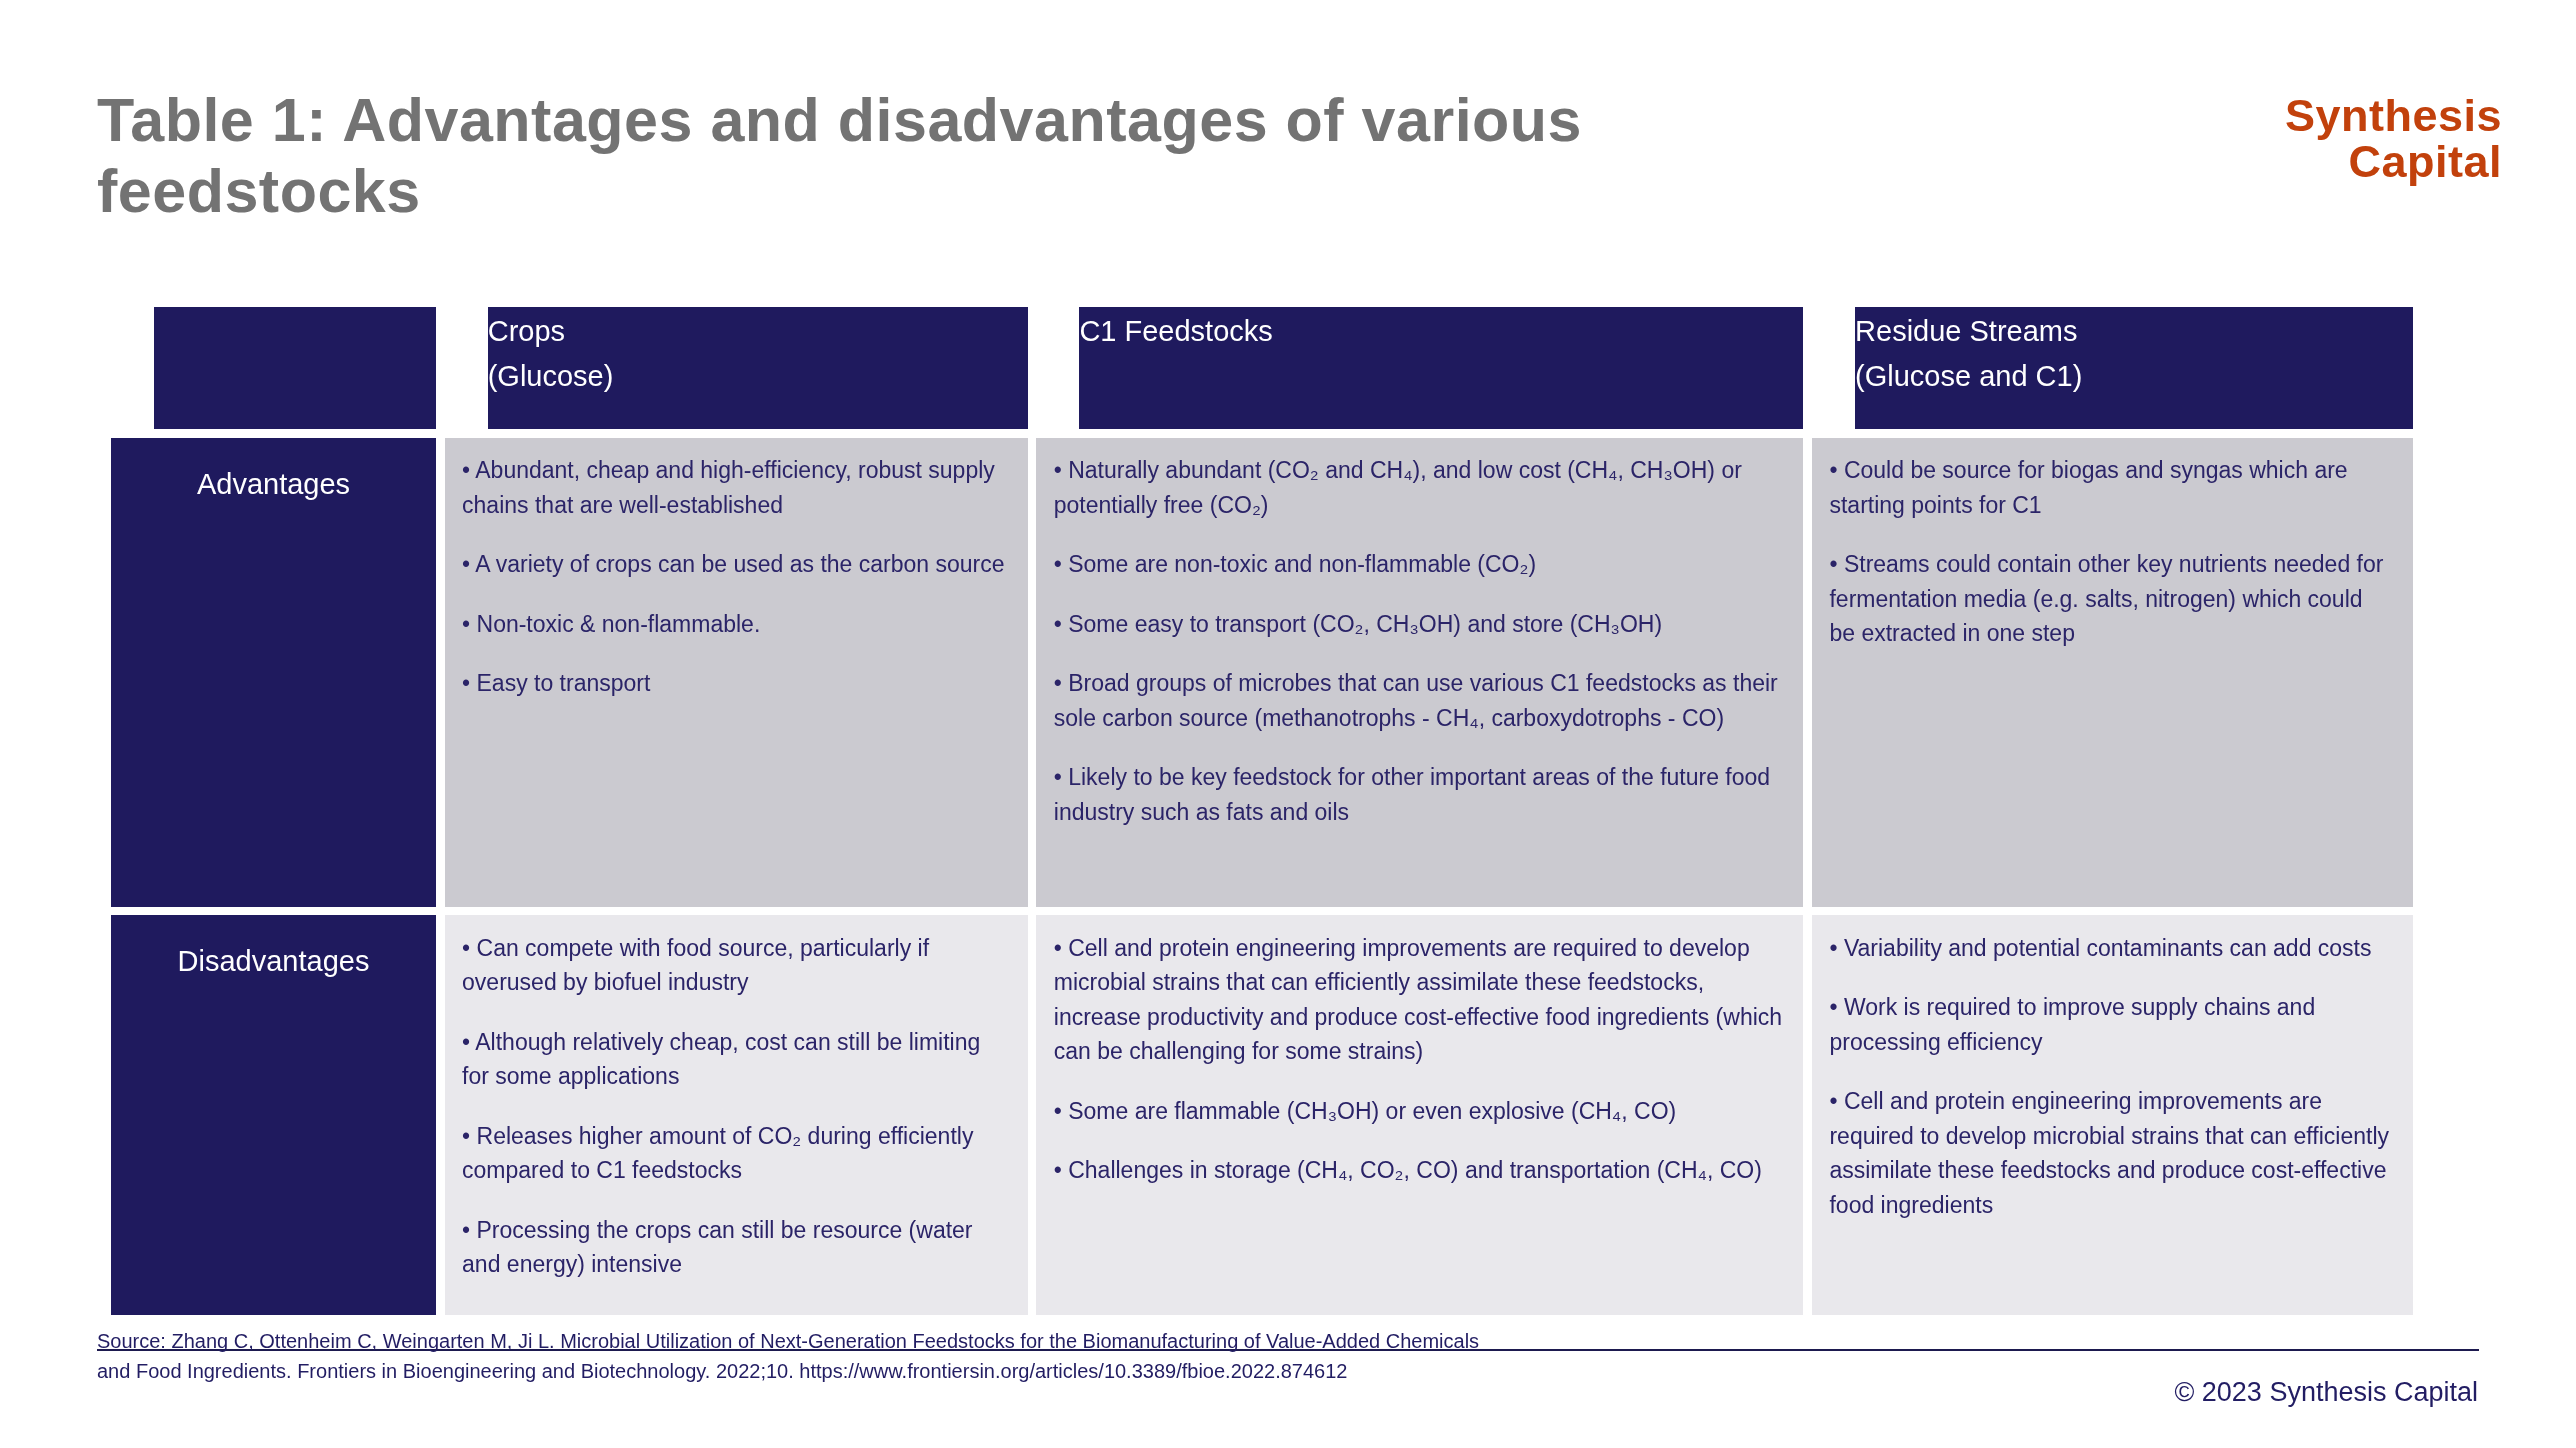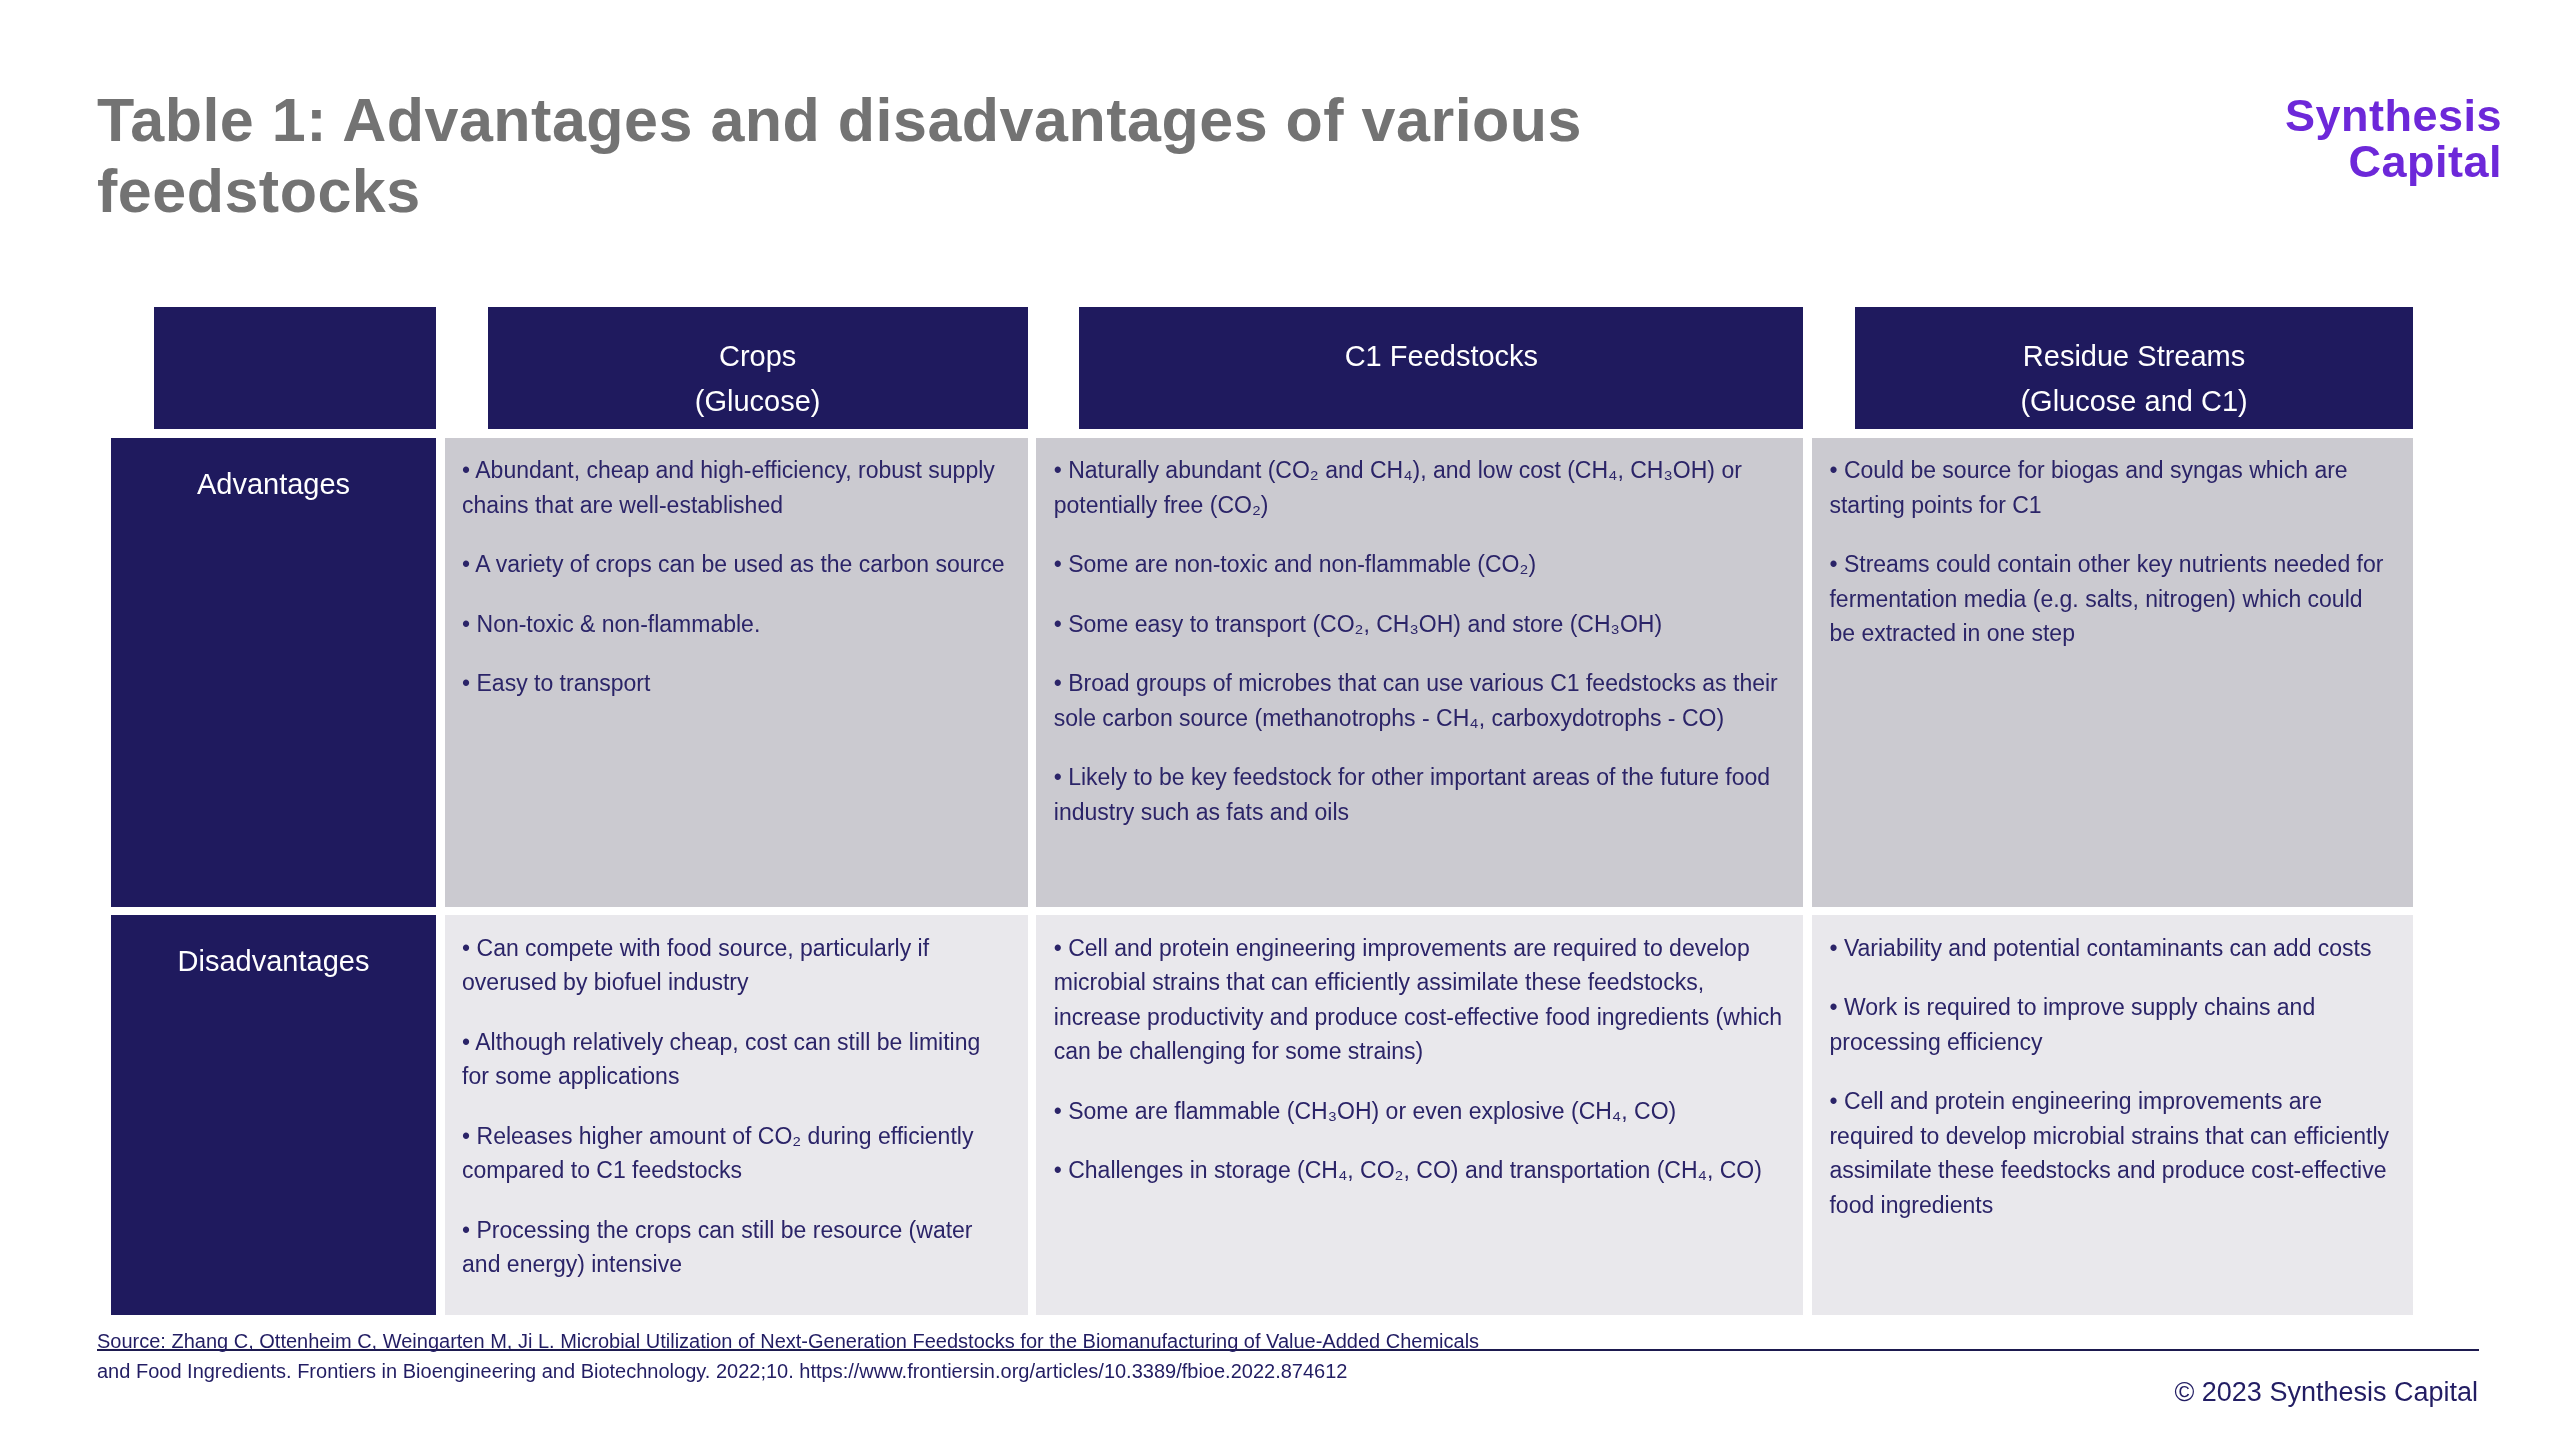--- a/index.html
+++ b/index.html
@@ -26,39 +26,39 @@
   }
   .logo {
     position: absolute;
     top: 93px;
     right: 74px;
     text-align: right;
     font-weight: 700;
     font-size: 45px;
     line-height: 1.02;
     letter-spacing: 0.5px;
-    color: #6d28d9;
+    color: #c2410c;
   }
   .feed-table {
     position: absolute;
     left: 111px;
     top: 307px;
     width: 2302px;
     display: grid;
     grid-template-columns: 325px 583px 767px 601px;
     grid-template-rows: 122px 469px 400px;
     gap: 8.7px;
   }
   .cell-head {
     background: #1f1a5e;
     color: #ffffff;
-    text-align: center;
+    text-align: left;
     font-size: 29px;
     line-height: 1.55;
-    padding-top: 27px;
+    padding-top: 2px;
     box-sizing: border-box;
     margin-left: 43px;
   }
   .cell-label {
     background: #1f1a5e;
     color: #ffffff;
     text-align: center;
     font-size: 29px;
     padding-top: 30px;
     box-sizing: border-box;

